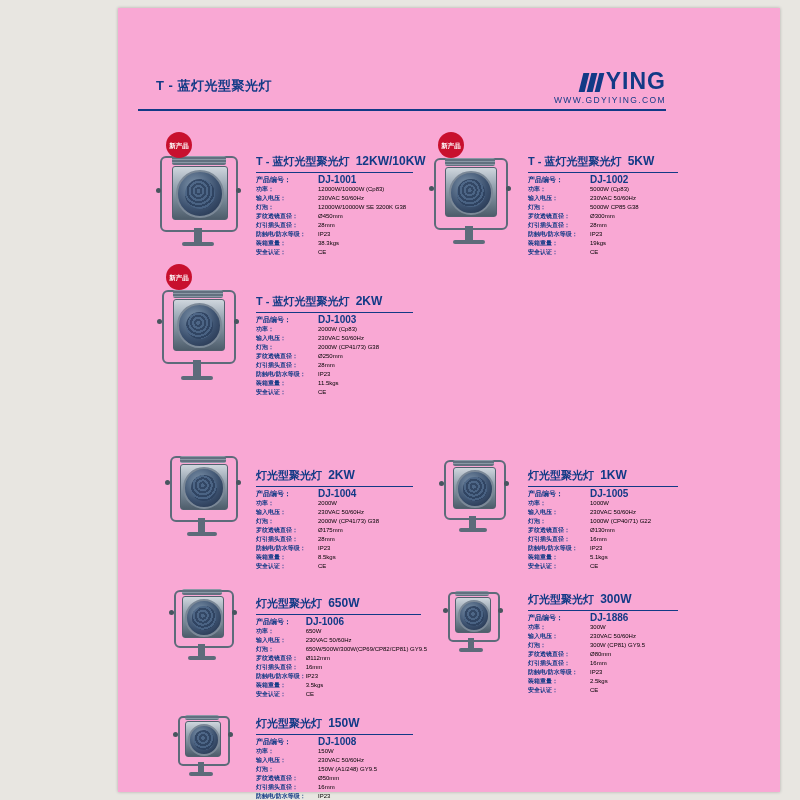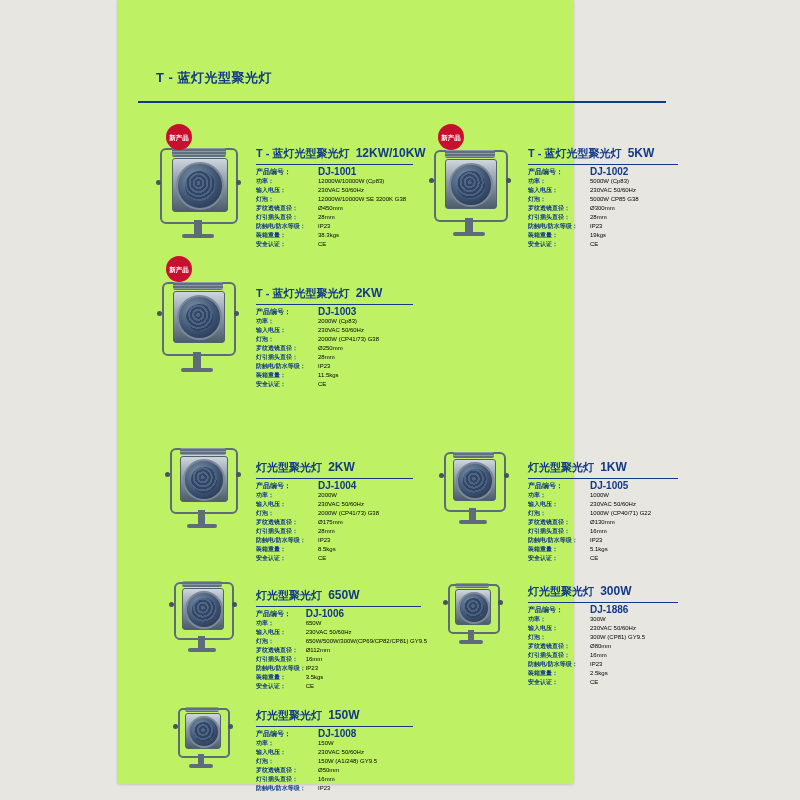--- a/index.html
+++ b/index.html
@@ -3,22 +3,22 @@
 <meta charset="utf-8">
 <style>
   html,body{margin:0;padding:0;}
   body{
     width:800px;height:800px;
     background:#e8e6e1;
     font-family:"Liberation Sans", sans-serif;
     overflow:hidden;
   }
   #page{
-    position:absolute;left:118px;top:0;width:455px;height:784px;
-    background:#bef264;
+    position:absolute;left:118px;top:8px;width:662px;height:784px;
+    background:#f9a8d4;
     box-shadow:0 0 3px rgba(0,0,0,.25);
   }
   
   .header{
     position:absolute;left:20px;top:55px;width:528px;height:48px;
   }
   .header .rule{
     position:absolute;left:0;top:46px;width:528px;height:2px;background:#123a86;
   }
   .header-title{
@@ -101,20 +101,28 @@
     border-radius:2px;
   }
 </style>
 </head>
 <body>
 
 <div id="page">
 
   <div class="header">
     <div class="header-title">T - 蓝灯光型聚光灯</div>
+    <div class="logo-wrap">
+      <div class="logo-main">
+        <span class="logo-mark">
+          <i class="a"></i><i class="b"></i><i class="c"></i>
+        </span><span>YING</span>
+      </div>
+      <div class="logo-sub">WWW.GDYIYING.COM</div>
+    </div>
     <div class="rule"></div>
   </div>
 
   <div class="prod" style="left:20px;top:130px;width:275px;">
     <div class="badge">新产品</div>
     <div class="fix" style="position:absolute;left:14px;top:14px;width:95px;height:95px;">
       <div class="yoke" style="left:8px;top:4px;width:74px;height:72px;border-radius:6px;"></div>
       <div class="body" style="left:20px;top:14px;width:54px;height:52px;"></div>
       <div class="lensring" style="left:24px;top:18px;width:44px;height:44px;"></div>
       <div class="vents" style="left:20px;top:4px;width:54px;height:9px;"></div>

